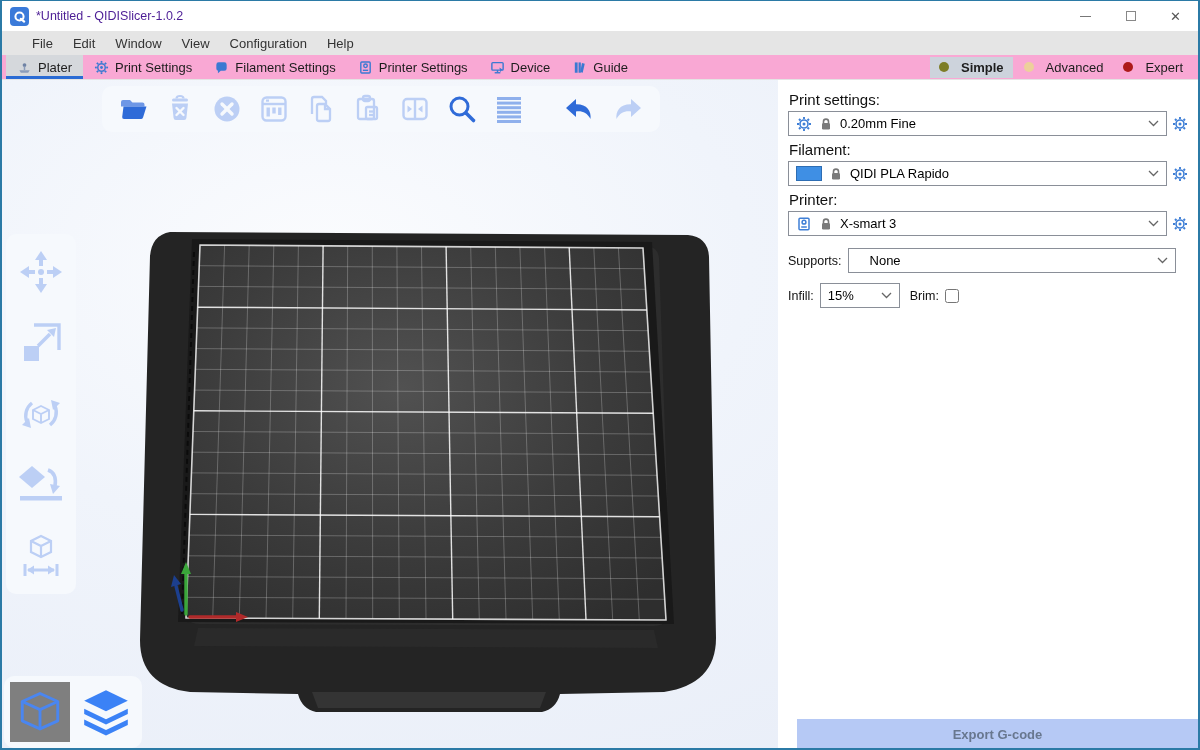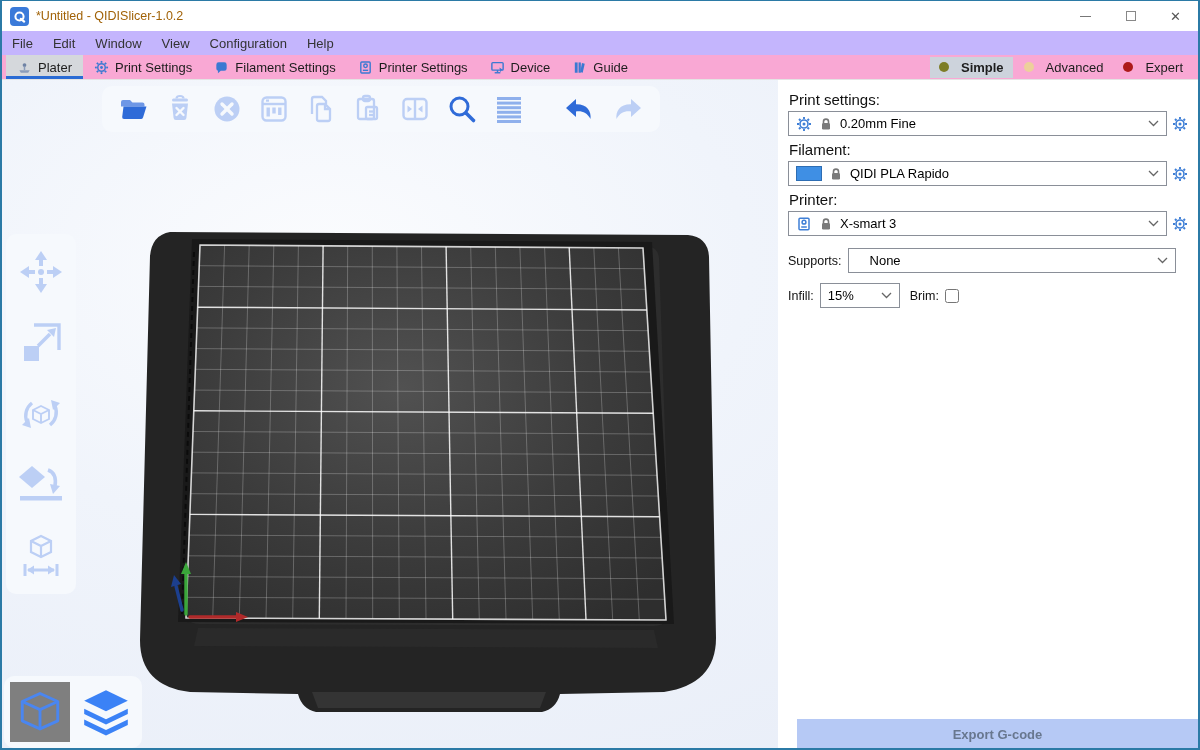--- a/index.html
+++ b/index.html
@@ -4,28 +4,28 @@
 <style>
   html,body{margin:0;padding:0;background:#9aa7b0;}
   *{box-sizing:border-box;}
   .window{position:relative;width:1200px;height:750px;background:#fff;
     border:2px solid #2b7aa6;border-top-width:1px;overflow:hidden;
     font-family:"Liberation Sans",sans-serif;color:#222;}
   
   .titlebar{height:30px;display:flex;align-items:center;padding-left:8px;background:#fff;}
   .app-ico{width:19px;height:19px;border-radius:4px;background:#3a7ad9;flex:0 0 auto;
     display:flex;align-items:center;justify-content:center;}
-  .title-text{font-size:12.5px;color:#a16207;margin-left:7px;flex:1;white-space:nowrap;}
+  .title-text{font-size:12.5px;color:#4c1d95;margin-left:7px;flex:1;white-space:nowrap;}
   .winbtns{display:flex;height:30px;}
   .winbtn{width:45px;height:30px;display:flex;align-items:center;justify-content:center;color:#555;}
   .glyph-min{display:block;width:11px;height:1px;background:#777;}
   .glyph-max{display:block;width:10px;height:10px;border:1px solid #888;}
   .glyph-close{font-size:13px;color:#555;line-height:1;}
   
-  .menubar{height:24px;display:flex;align-items:center;padding-left:0;background:#c4b5fd;}
+  .menubar{height:24px;display:flex;align-items:center;padding-left:20px;background:#e5e5e5;}
   .menu-item{padding:0 10px;height:100%;display:flex;align-items:center;font-size:13px;color:#333;cursor:default;}
   
   .tabbar{height:25px;display:flex;align-items:stretch;padding-left:4px;border-bottom:1px solid #e4e4e4;background:#f9a8d4;}
   .tab{display:flex;align-items:center;gap:6px;padding:0 11px;font-size:13px;color:#1d1d1d;cursor:default;}
   .tab.active{background:#d5d8dc;box-shadow:inset 0 -3px 0 #2a6bd4;}
   .tab svg{display:block;}
   .modes{margin-left:auto;display:flex;align-items:center;gap:2px;padding-right:6px;}
   .mode{display:flex;align-items:center;gap:12px;padding:3px 9px;font-size:13px;color:#1d1d1d;}
   .mode.active{background:#cdd3dc;font-weight:bold;}
   .dot{width:10px;height:10px;border-radius:50%;flex:0 0 auto;}

